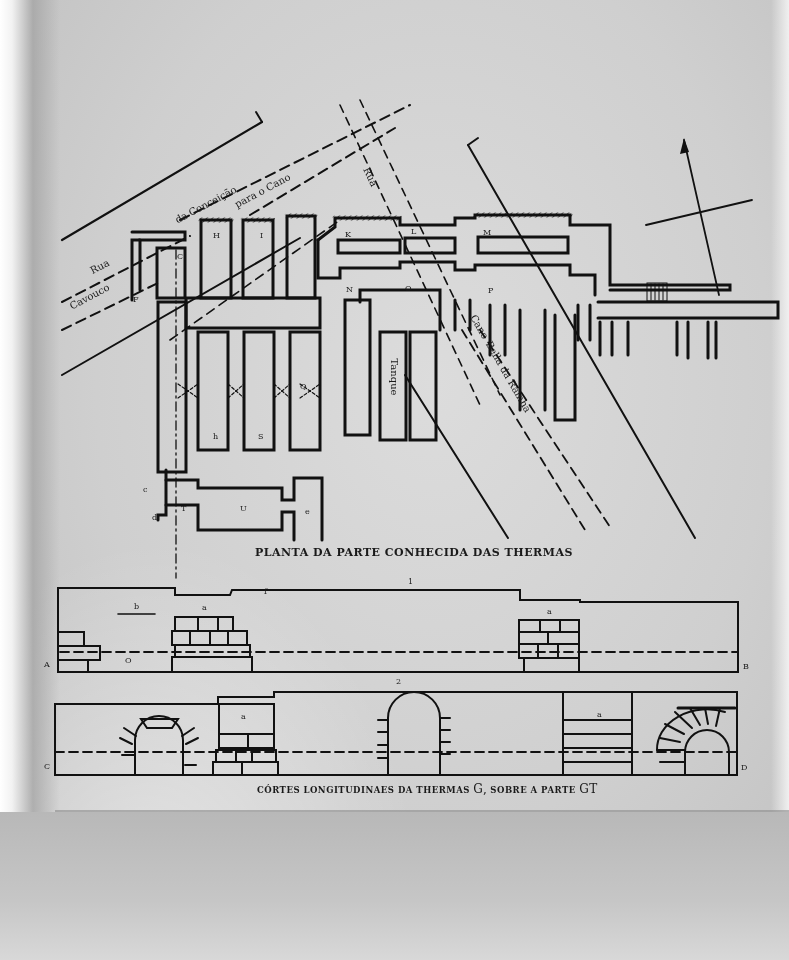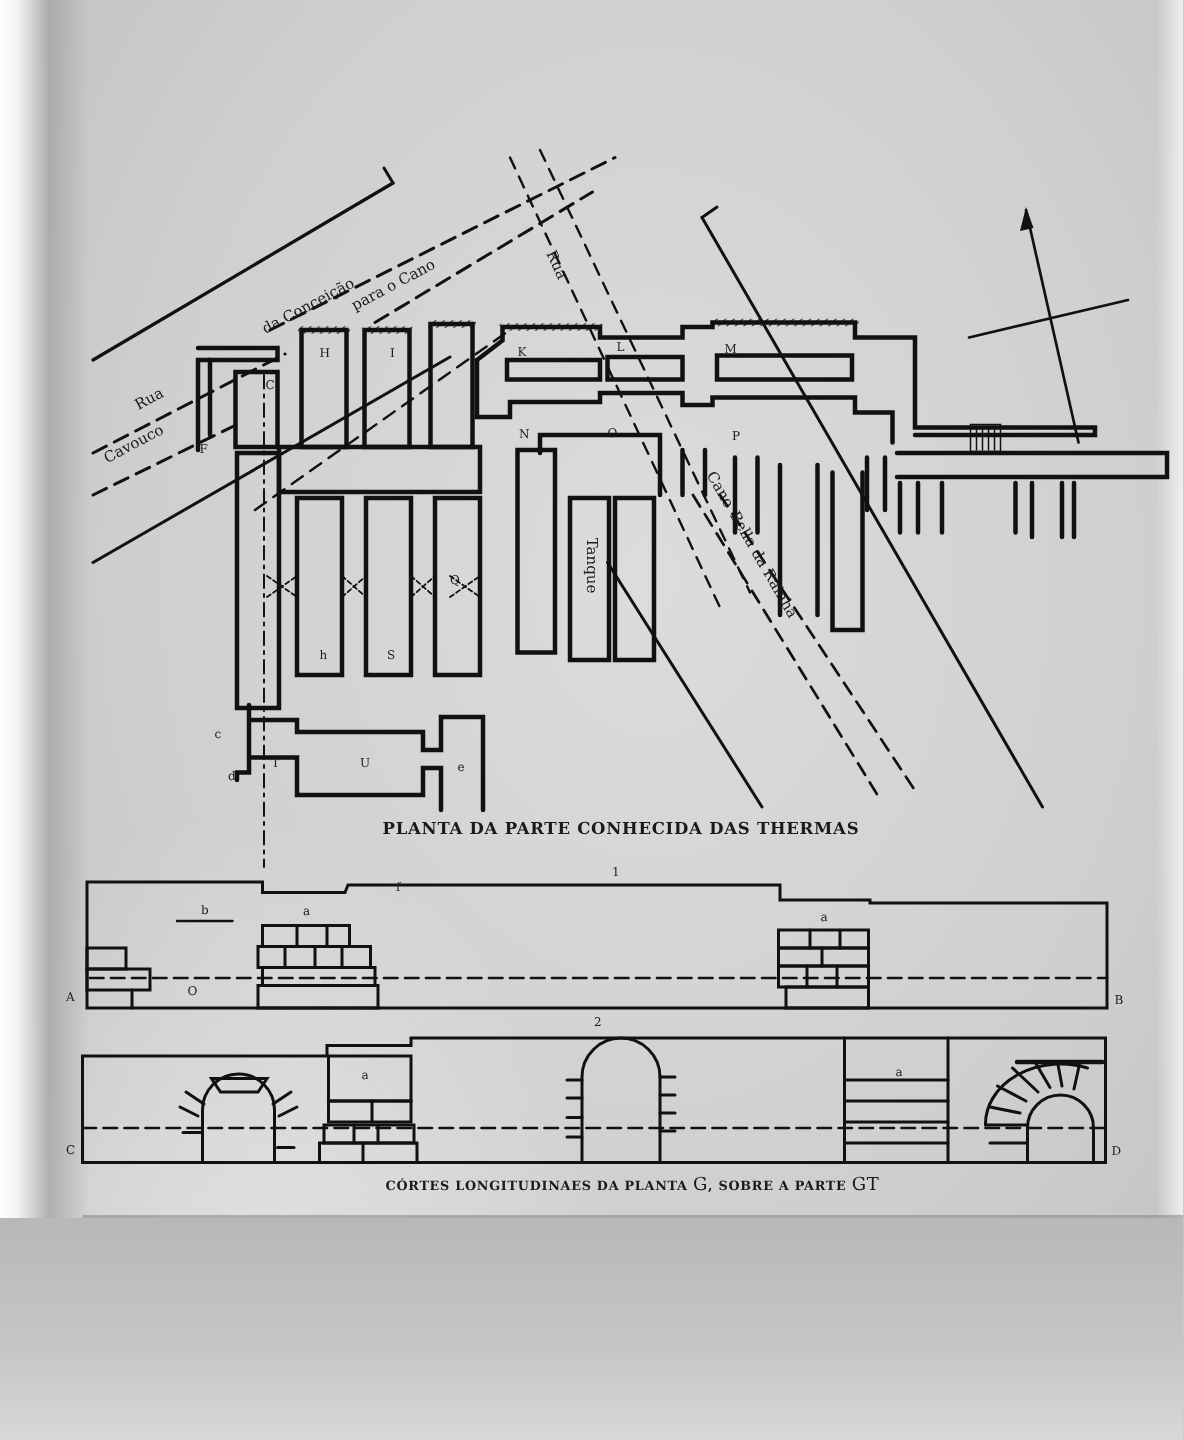--- a/index.html
+++ b/index.html
@@ -286,14 +286,14 @@
 <span class="lbl sm" style="left:547px; top:608px;">a</span>
 <span class="lbl sm" style="left:125px; top:657px;">O</span>
 <span class="lbl sm" style="left:396px; top:678px;">2</span>
 <span class="lbl sm" style="left:44px; top:763px;">C</span>
 <span class="lbl sm" style="left:741px; top:764px;">D</span>
 <span class="lbl sm" style="left:241px; top:713px;">a</span>
 <span class="lbl sm" style="left:597px; top:711px;">a</span>
 
 <div class="caption caption-plan">PLANTA DA PARTE CONHECIDA DAS THERMAS</div>
 <div class="caption caption-sect">
-  <span>CÓRTES LONGITUDINAES DA PLANTA </span><span class="big">G</span><span>, SOBRE A PARTE </span><span class="big">GT</span>
+  <span>CÓRTES LONGITUDINAES DA THERMAS </span><span class="big">G</span><span>, SOBRE A PARTE </span><span class="big">GT</span>
 </div>
 
 </body></html>

